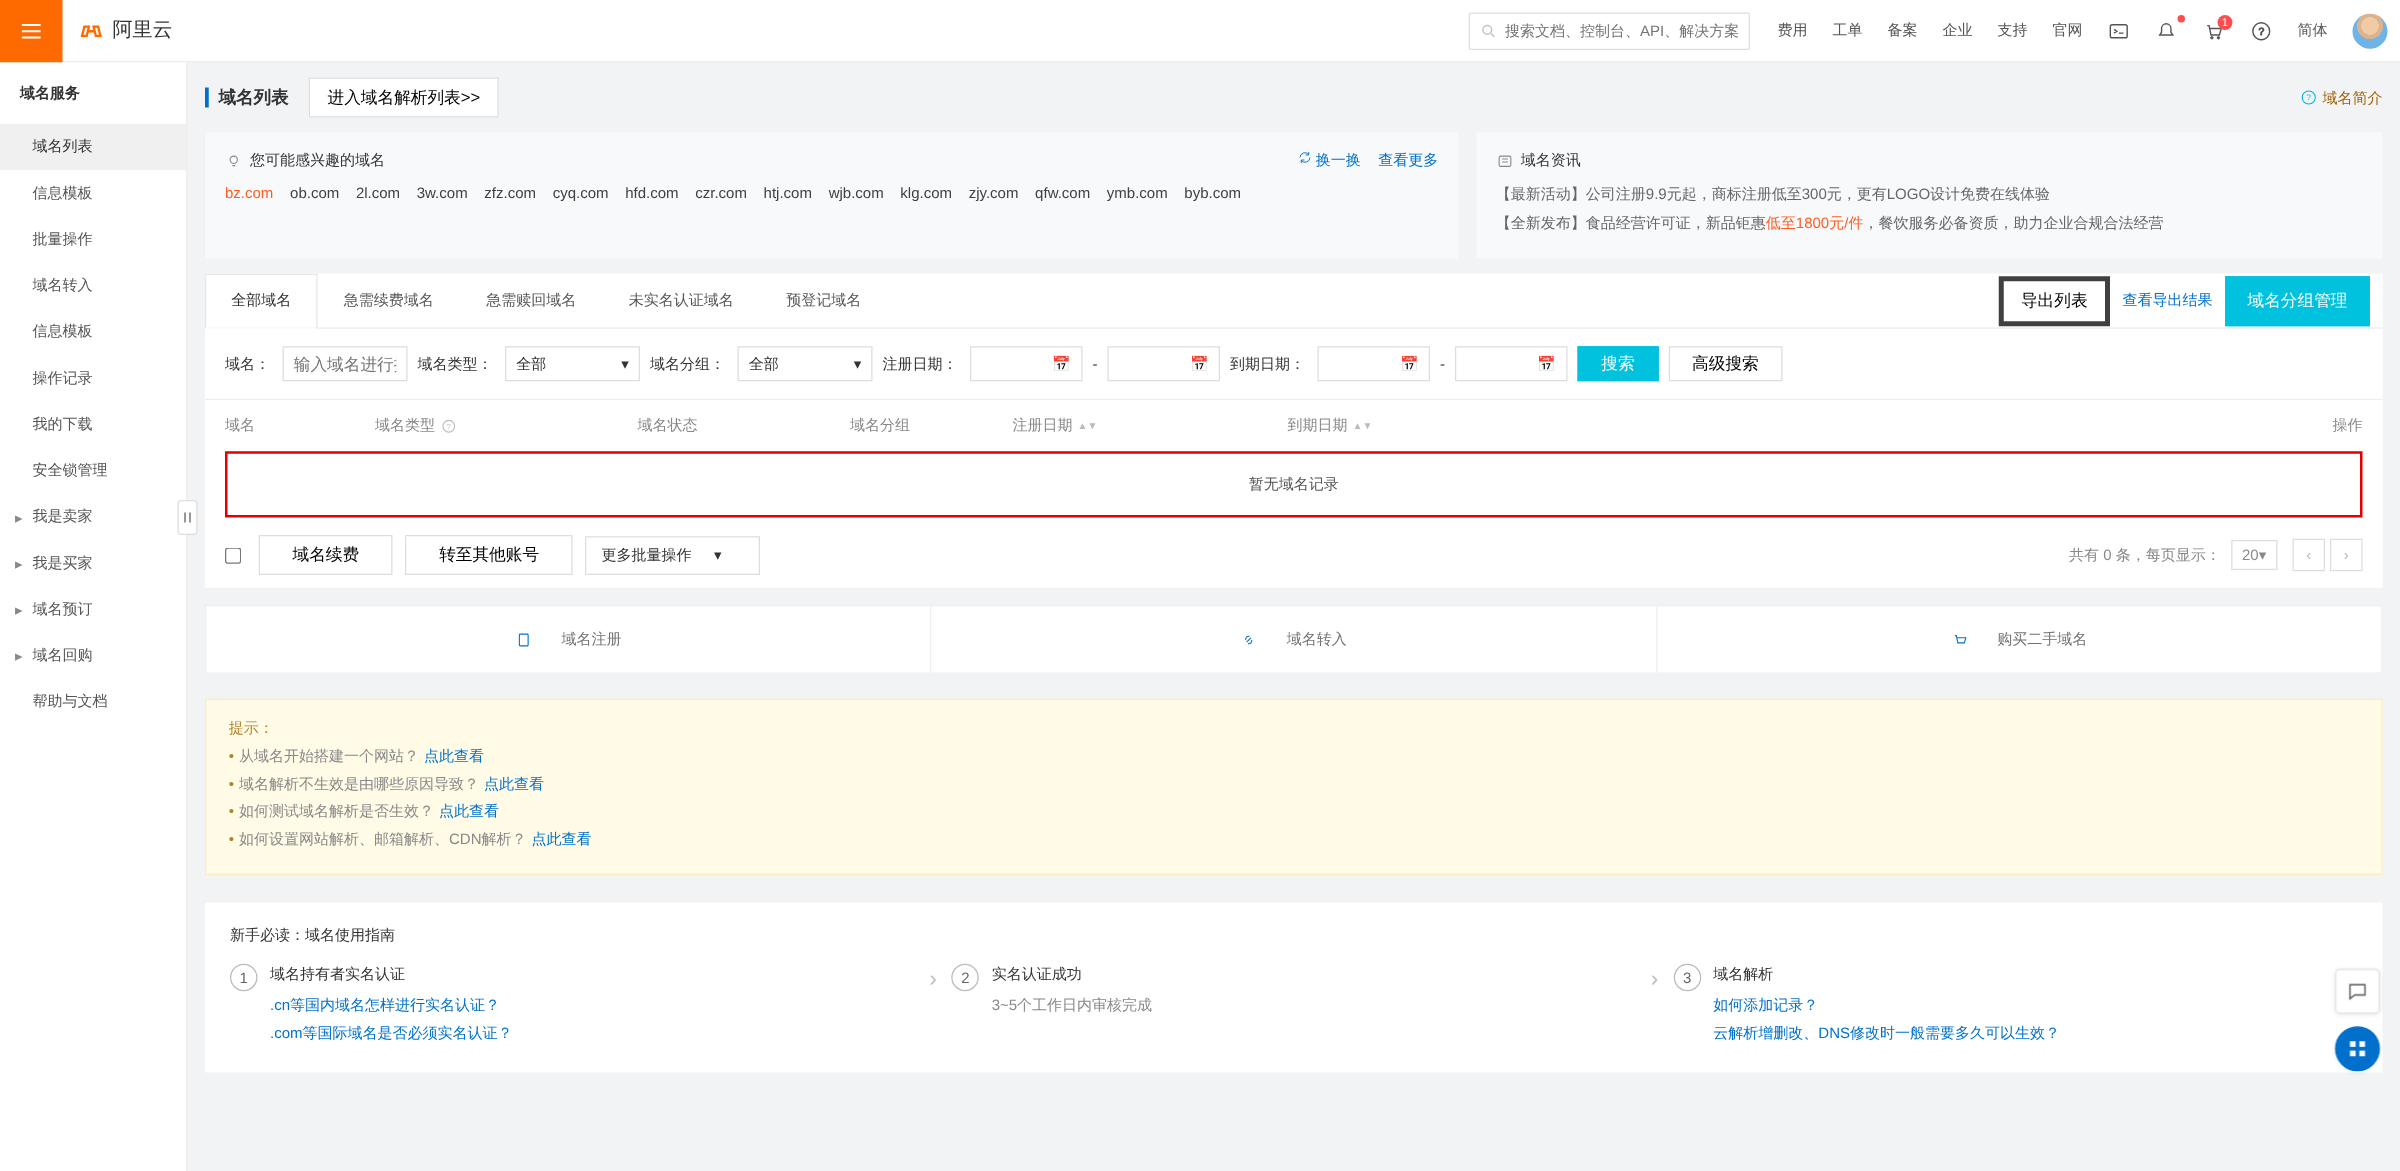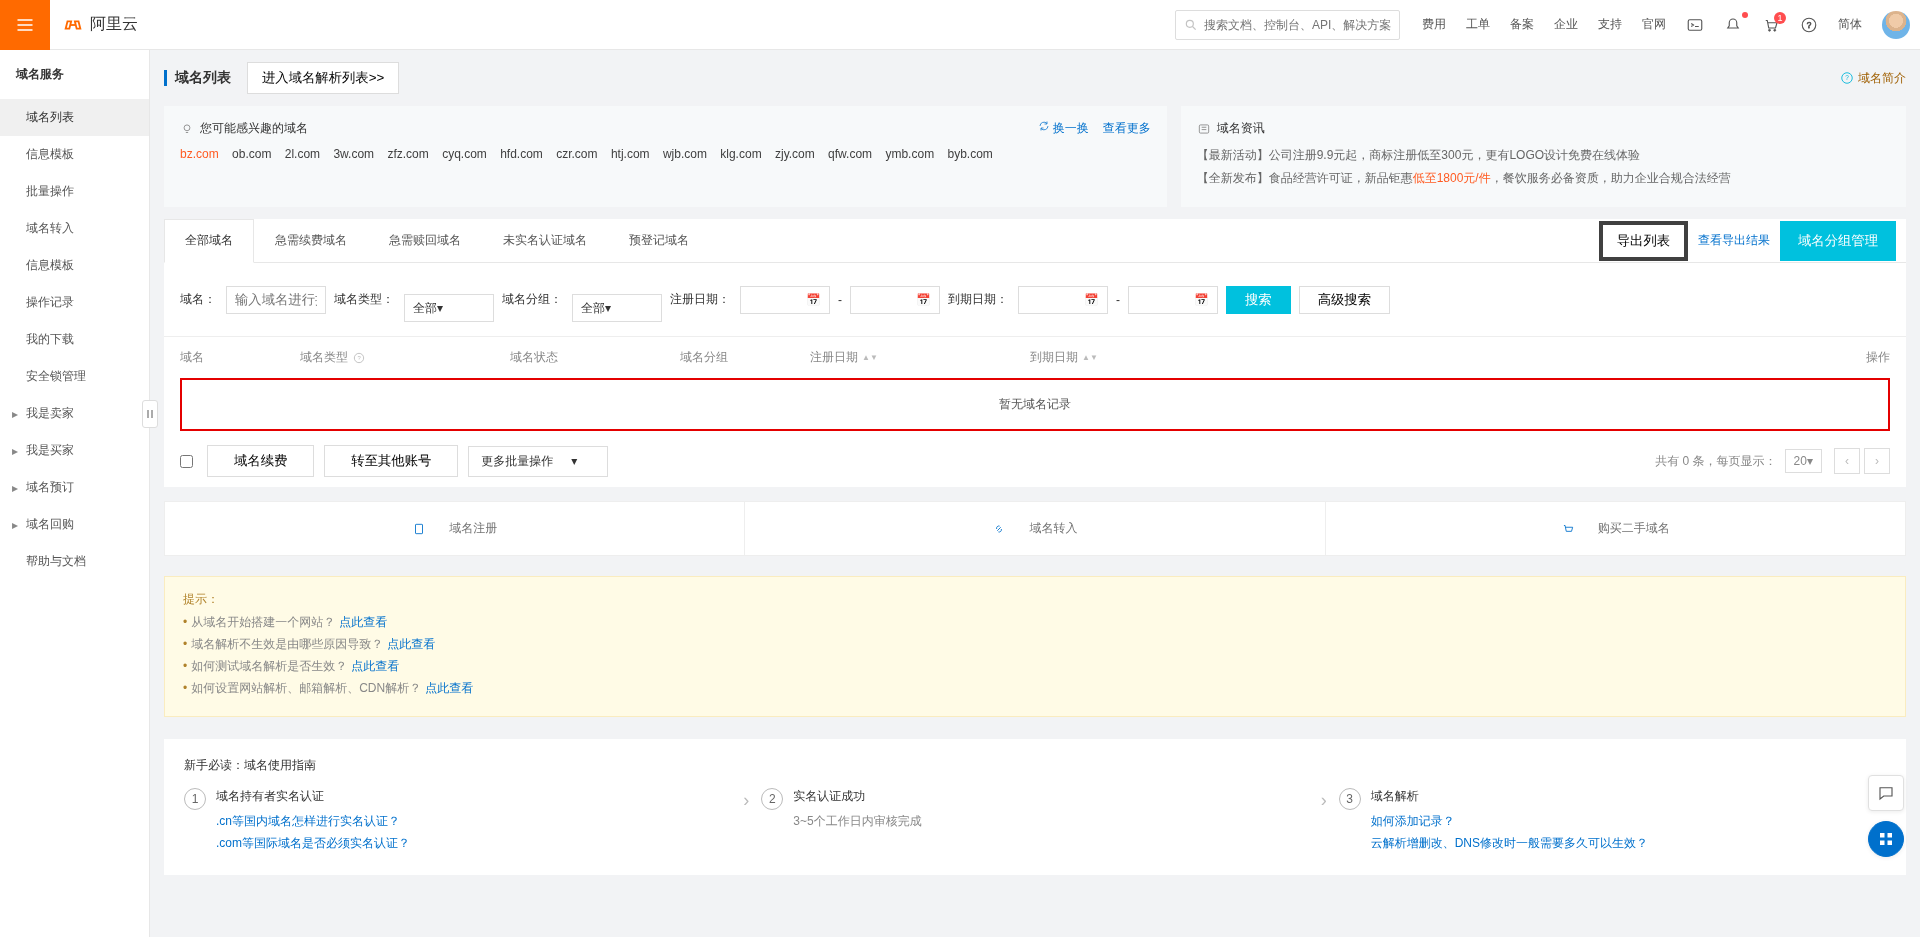--- a/index.html
+++ b/index.html
@@ -62,21 +62,21 @@
 .tabs .tab.active { border: 1px solid #e7e7e7; border-bottom: 1px solid #fff; margin-bottom: -1px; color: #333; }
 .tabs-row .sp { flex: 1; }
 .tabs-row .btn { border: 4px solid #404040; background: #fff; padding: 7px 14px; margin-right: 10px; cursor: pointer; }
 .tabs-row .link { color: #0070cc; margin-right: 10px; cursor: pointer; }
 .tabs-row .btn.primary { background: #00c1de; color: #fff; border-color: #00c1de; }
 
 .filter-row { display: flex; align-items: center; background: #fff; padding: 14px 16px; flex-wrap: wrap; gap: 8px; }
 .filter-row .lbl { color: #333; margin-right: 2px; }
 .filter-row input.txt, .filter-row .sel, .filter-row .date { border: 1px solid #ddd; height: 28px; padding: 0 8px; background: #fff; }
 .filter-row input.txt { width: 100px; }
-.filter-row .sel { width: 90px; display: flex; align-items: center; cursor: pointer; margin-top: 17px; }
+.filter-row .sel { width: 108px; display: flex; align-items: center; justify-content: space-between; cursor: pointer; }
 .filter-row .date { width: 90px; display: flex; align-items: center; justify-content: space-between; cursor: pointer; color: #999; }
 .filter-row .btn { padding: 0 18px; height: 28px; border: 1px solid #ddd; background: #fff; cursor: pointer; }
 .filter-row .btn.primary { background: #00c1de; color: #fff; border-color: #00c1de; }
 
 .table-head { display: flex; background: #fff; padding: 12px 16px; color: #888; border-top: 1px solid #eee; }
 .col-d { flex: 0 0 120px; }
 .col-ty { flex: 0 0 210px; display: flex; align-items: center; }
 .col-st { flex: 0 0 170px; }
 .col-gp { flex: 0 0 130px; }
 .col-rd { flex: 0 0 220px; display: flex; align-items: center; }

